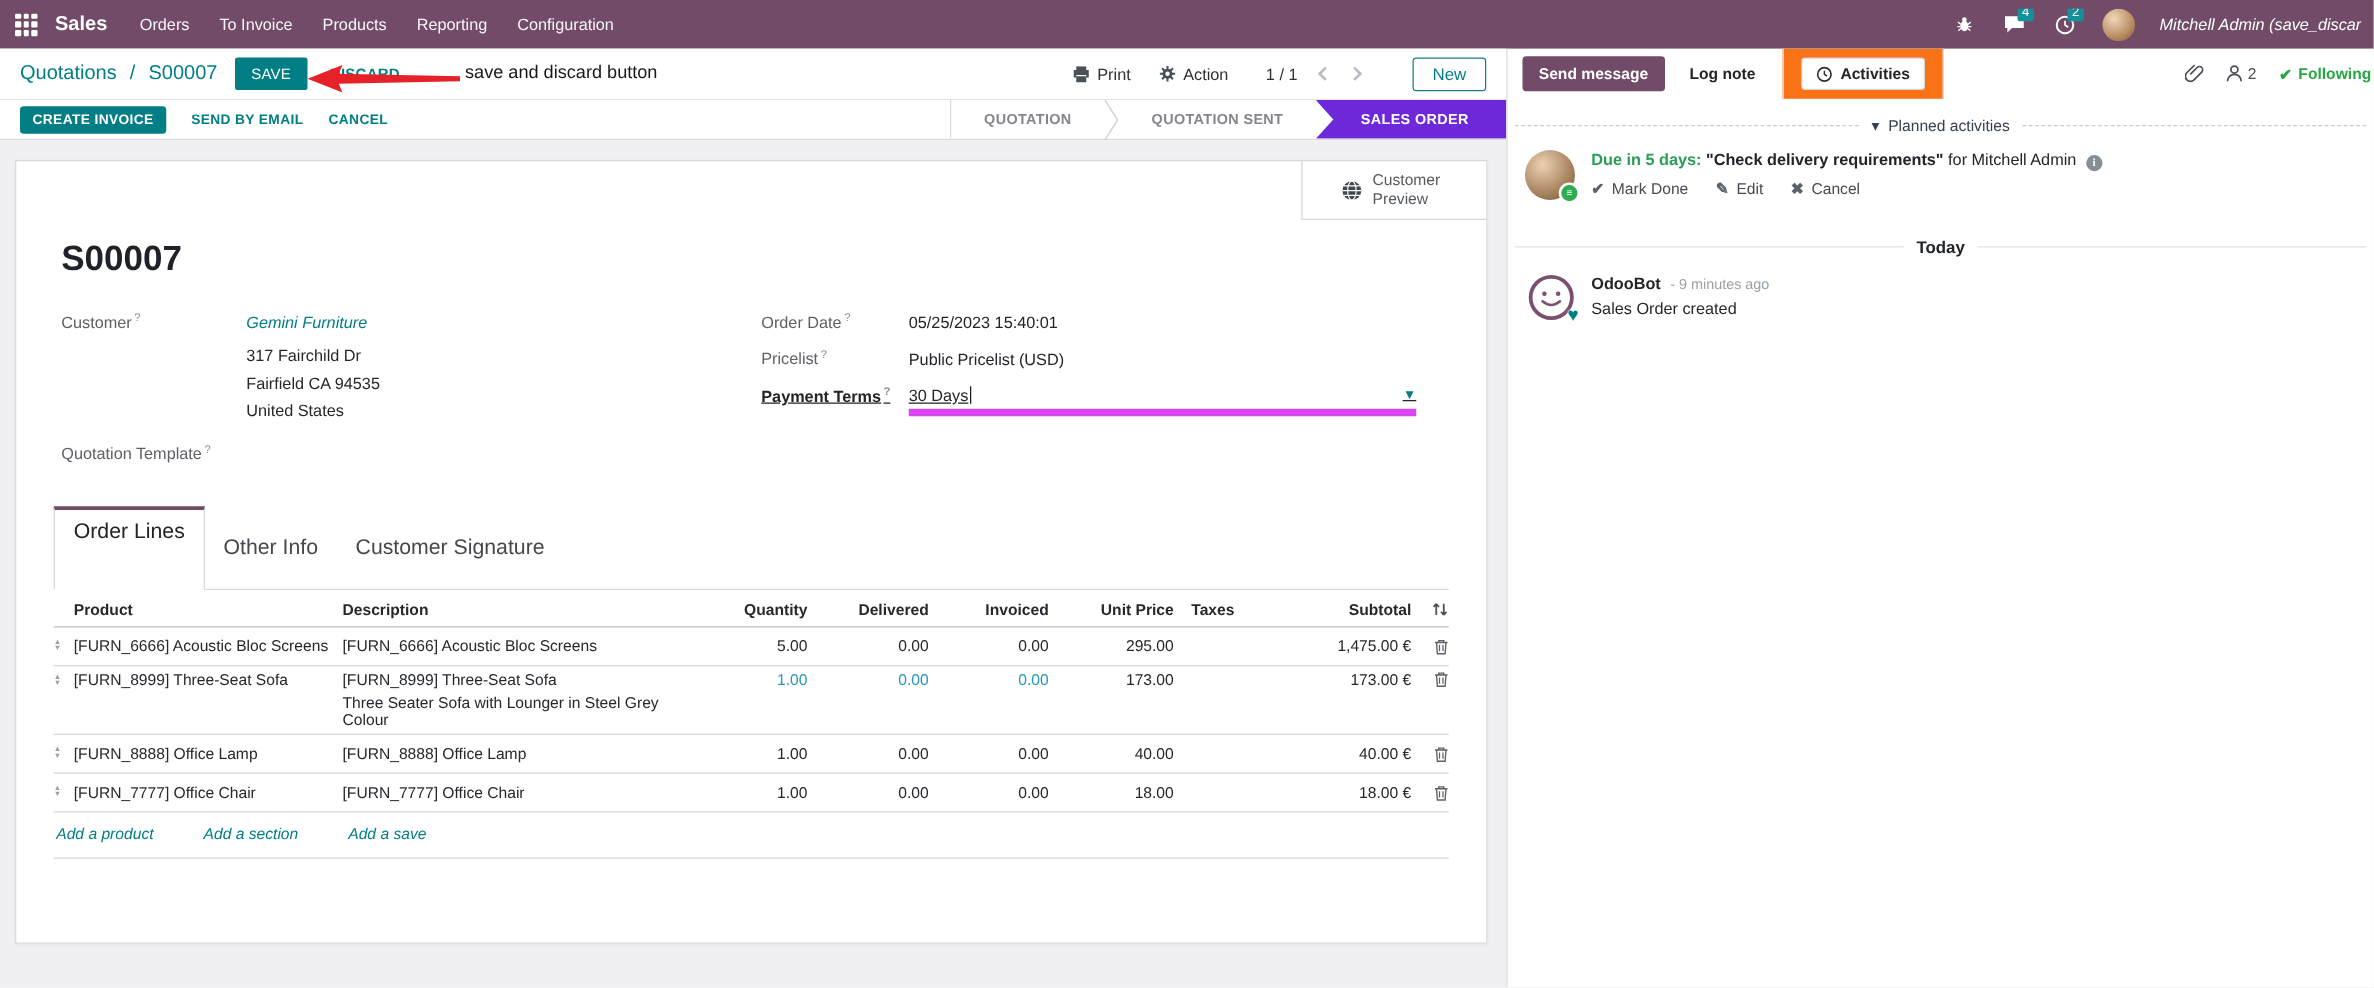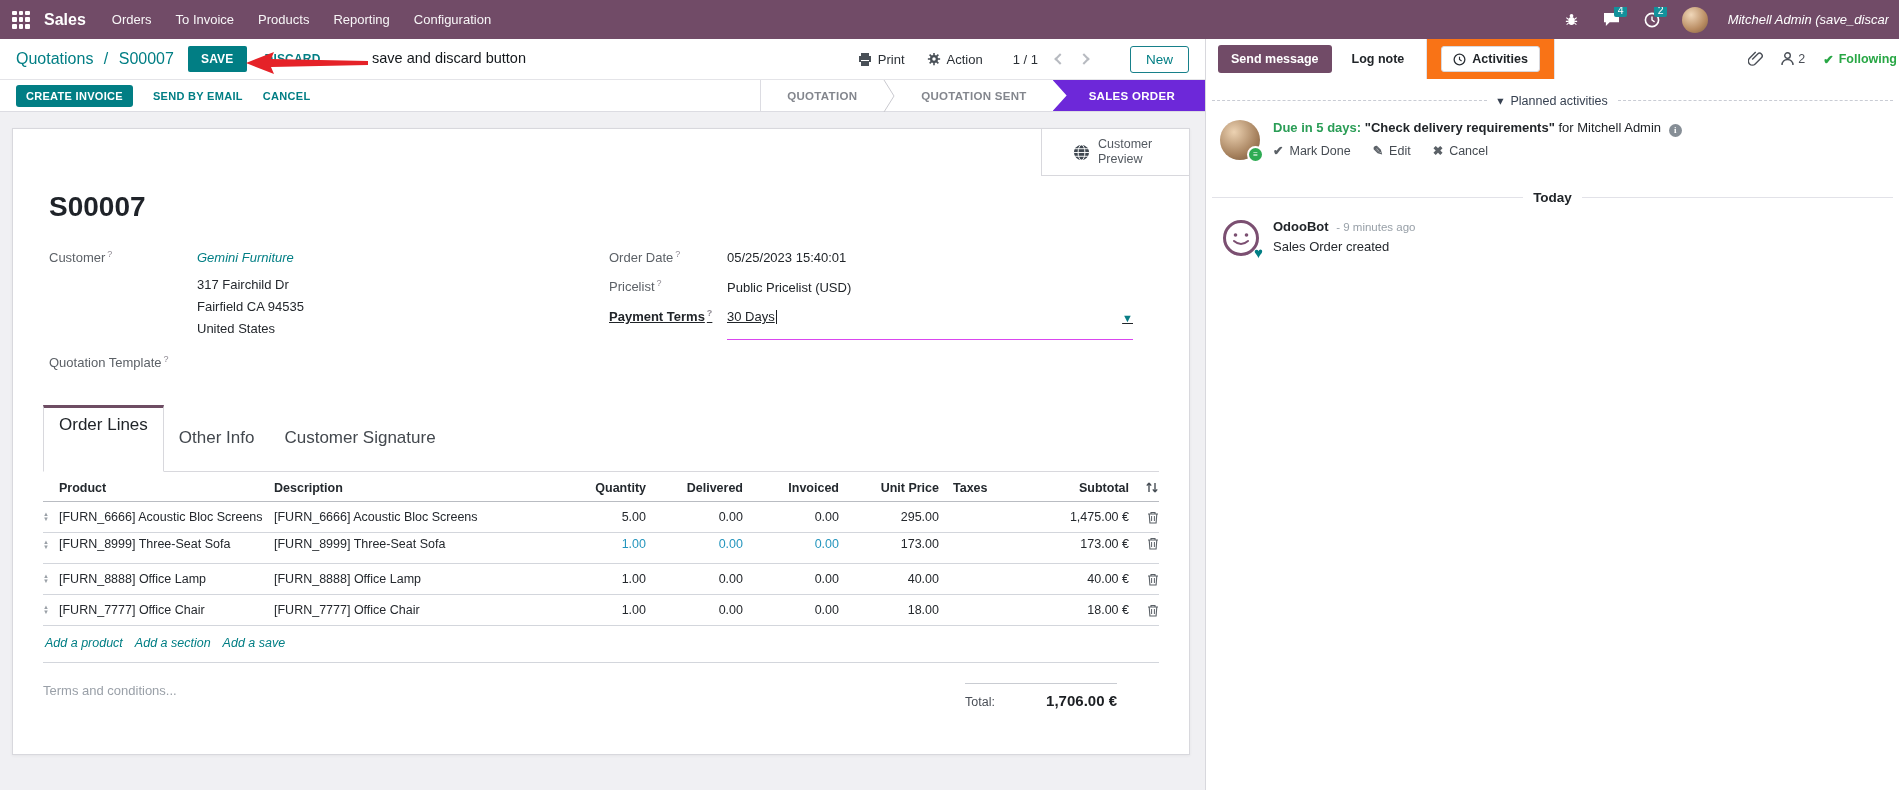--- a/index.html
+++ b/index.html
@@ -27,21 +27,21 @@
   
   .main { display:flex; height:751px; }
   .left-pane { width:1205px; flex:none; display:flex; flex-direction:column; background:#fff; }
   .chatter { flex:1; background:#fff; border-left:1px solid #d8d8dd; min-width:0; }
 
   
   .control-row { height:40px; display:flex; align-items:center; padding:0 0 0 16px;
     position:relative; background:#fff; }
   .breadcrumb { font-size:16px; color:#017E84; white-space:nowrap; }
   .breadcrumb .sep { color:#017E84; margin:0 6px; }
-  .btn-save { background:#017E84; color:#fff; border:none; font-size:12px; font-weight:700;
+  .btn-save { background:#017E84; color:#fff; border:none; font-size:12px; font-weight:400;
     padding:6px 13px; border-radius:2px; margin-left:14px; cursor:pointer;
     font-family:inherit; letter-spacing:.2px; }
   .btn-discard { background:none; border:none; color:#017E84; font-size:12px; font-weight:700;
     margin-left:18px; cursor:pointer; font-family:inherit; letter-spacing:.2px; }
   .annotation-arrow { position:absolute; left:240px; top:10px; pointer-events:none; }
   .annotation-text { position:absolute; left:372px; top:11px; font-size:14.5px; color:#14181c; }
   .cp-right { margin-left:auto; display:flex; align-items:center; }
   .cp-act { display:flex; align-items:center; gap:6px; font-size:13px; color:#2b3036;
     cursor:pointer; margin-left:22px; }
   .pager { font-size:13px; color:#2b3036; margin-left:30px; }
@@ -82,22 +82,22 @@
   .fields { display:flex; margin:26px 0 0 6px; }
   .fcol-left { width:560px; flex:none; }
   .fcol-right { flex:1; padding-right:26px; }
   .frow { display:flex; font-size:13px; margin-bottom:9px; align-items:baseline; }
   .frow .flabel { width:148px; flex:none; color:#5c6167; }
   .fcol-right .flabel { width:118px; }
   .flink { color:#017E84; cursor:pointer;font-style:italic; }
   .addr { margin-left:148px; font-size:13px; line-height:1.68; color:#24282d; }
   .qtpl { margin-top:14px; }
   .frow.pt .flabel { color:#212529; font-weight:700; }
-  .pt-field { flex:1; display:flex; align-items:flex-end; border-bottom:1px solid #d946ef;
-    padding-bottom:15px; cursor:text; }
+  .pt-field { flex:1; display:flex; align-items:center; border-bottom:6px solid #d946ef;
+    padding-bottom:3px; cursor:text; }
   .pt-caret { margin-left:auto; color:#0a7d85; font-size:11px; }
   .cursor-bar { width:1px; height:14px; background:#1a1d21; margin-left:1px; }
 
   .tabs { display:flex; margin-top:26px; border-bottom:1px solid #d8d8dd; padding-left:0; }
   .tab { padding:23px 15px; font-size:17px; color:#43484e; cursor:pointer; }
   .tab.active { background:#fff; border:1px solid #d8d8dd; border-top:3px solid #6e4d63;
     border-bottom:1px solid #fff; margin-bottom:-1px; padding-top:7px; color:#212529; }
 
   
   .ol-table { margin-top:2px; font-size:12.5px; }
@@ -109,21 +109,21 @@
   .c-num { width:92px; flex:none; text-align:right; }
   .c-del { width:97px; } .c-inv { width:96px; } .c-price { width:100px; }
   .c-tax { width:70px; flex:none; padding-left:14px; text-align:left; }
   .c-sub { width:120px; flex:none; text-align:right; }
   .c-trash { width:30px; flex:none; display:flex; justify-content:flex-end; align-items:center; }
   .row { min-height:31px; border-bottom:1px solid #d3d6dc; padding:4px 0; color:#24282d; cursor:pointer; }
   .row:first-of-type { border-top:none; }
   .grip { display:flex; flex-direction:column; line-height:5px; font-size:6px; color:#9aa0a7; cursor:grab; }
   .desc2 { color:#24282d; margin-top:4px; }
   .blue { color:#2596be; }
-  .links-row { display:flex; gap:12px; padding:10px 0 12px 2px; font-size:12.5px;
+  .links-row { display:flex; gap:40px; padding:10px 0 12px 2px; font-size:12.5px;
     border-bottom:1px solid #d3d6dc; }
   .opt-ico { margin-left:4px; cursor:pointer; }
 
   .bottom-zone { display:flex; margin-top:20px; }
   .terms { color:#9aa0a8; font-size:13px; cursor:text; }
   .total-block { margin-left:auto; margin-right:42px; width:152px; border-top:1px solid #c9ccd2;
     padding-top:8px; display:flex; align-items:baseline; }
   .total-lbl { font-size:12.5px; color:#4a4f57; }
   .total-val { margin-left:auto; font-size:15px; font-weight:700; color:#1c1f23; }
 
@@ -382,21 +382,21 @@
                   <path d="M4.6 5v5M7.4 5v5" stroke="#5b6167" stroke-width="1"></path>
                 </svg>
               </span>
           </div>
 
           <div class="tr row" style="align-items:flex-start;">
             <span class="c-handle" style="padding-top:3px;">
                 <span class="grip">▲<br>▼</span>
               </span>
             <span class="c-prod">[FURN_8999] Three-Seat Sofa</span>
-            <span class="c-desc"><span>[FURN_8999] Three-Seat Sofa</span></span>
+            <span class="c-desc"><span>[FURN_8999] Three-Seat Sofa</span><div class="desc2">Three Seater Sofa with Lounger in Steel Grey Colour</div></span>
             <span class="c-num blue">1.00</span>
             <span class="c-num c-del blue">0.00</span>
             <span class="c-num c-inv blue">0.00</span>
             <span class="c-num c-price">173.00</span>
             <span class="c-tax"></span>
             <span class="c-sub">173.00 €</span>
             <span class="c-trash">
                 <svg width="12" height="13" viewBox="0 0 12 13">
                   <path d="M1 3h10M4 3V1.5h4V3M2.2 3l.7 9h6.2l.7-9" fill="none" stroke="#5b6167" stroke-width="1.1"></path>
                   <path d="M4.6 5v5M7.4 5v5" stroke="#5b6167" stroke-width="1"></path>
@@ -444,27 +444,20 @@
               </span>
           </div>
 
           <div class="links-row">
             <span class="flink">Add a product</span>
             <span class="flink">Add a section</span>
             <span class="flink">Add a save</span>
           </div>
         </div>
 
-        <div class="bottom-zone">
-          <span class="terms">Terms and conditions...</span>
-          <div class="total-block">
-            <span class="total-lbl">Total:</span>
-            <span class="total-val">1,706.00 €</span>
-          </div>
-        </div>
 
       </div>
     </div>
   </div>
 
   <aside class="chatter">
     <div class="ch-topbar">
       <button class="btn-sendmsg">Send message</button>
       <button class="btn-lognote">Log note</button>
       <div class="act-zone">

